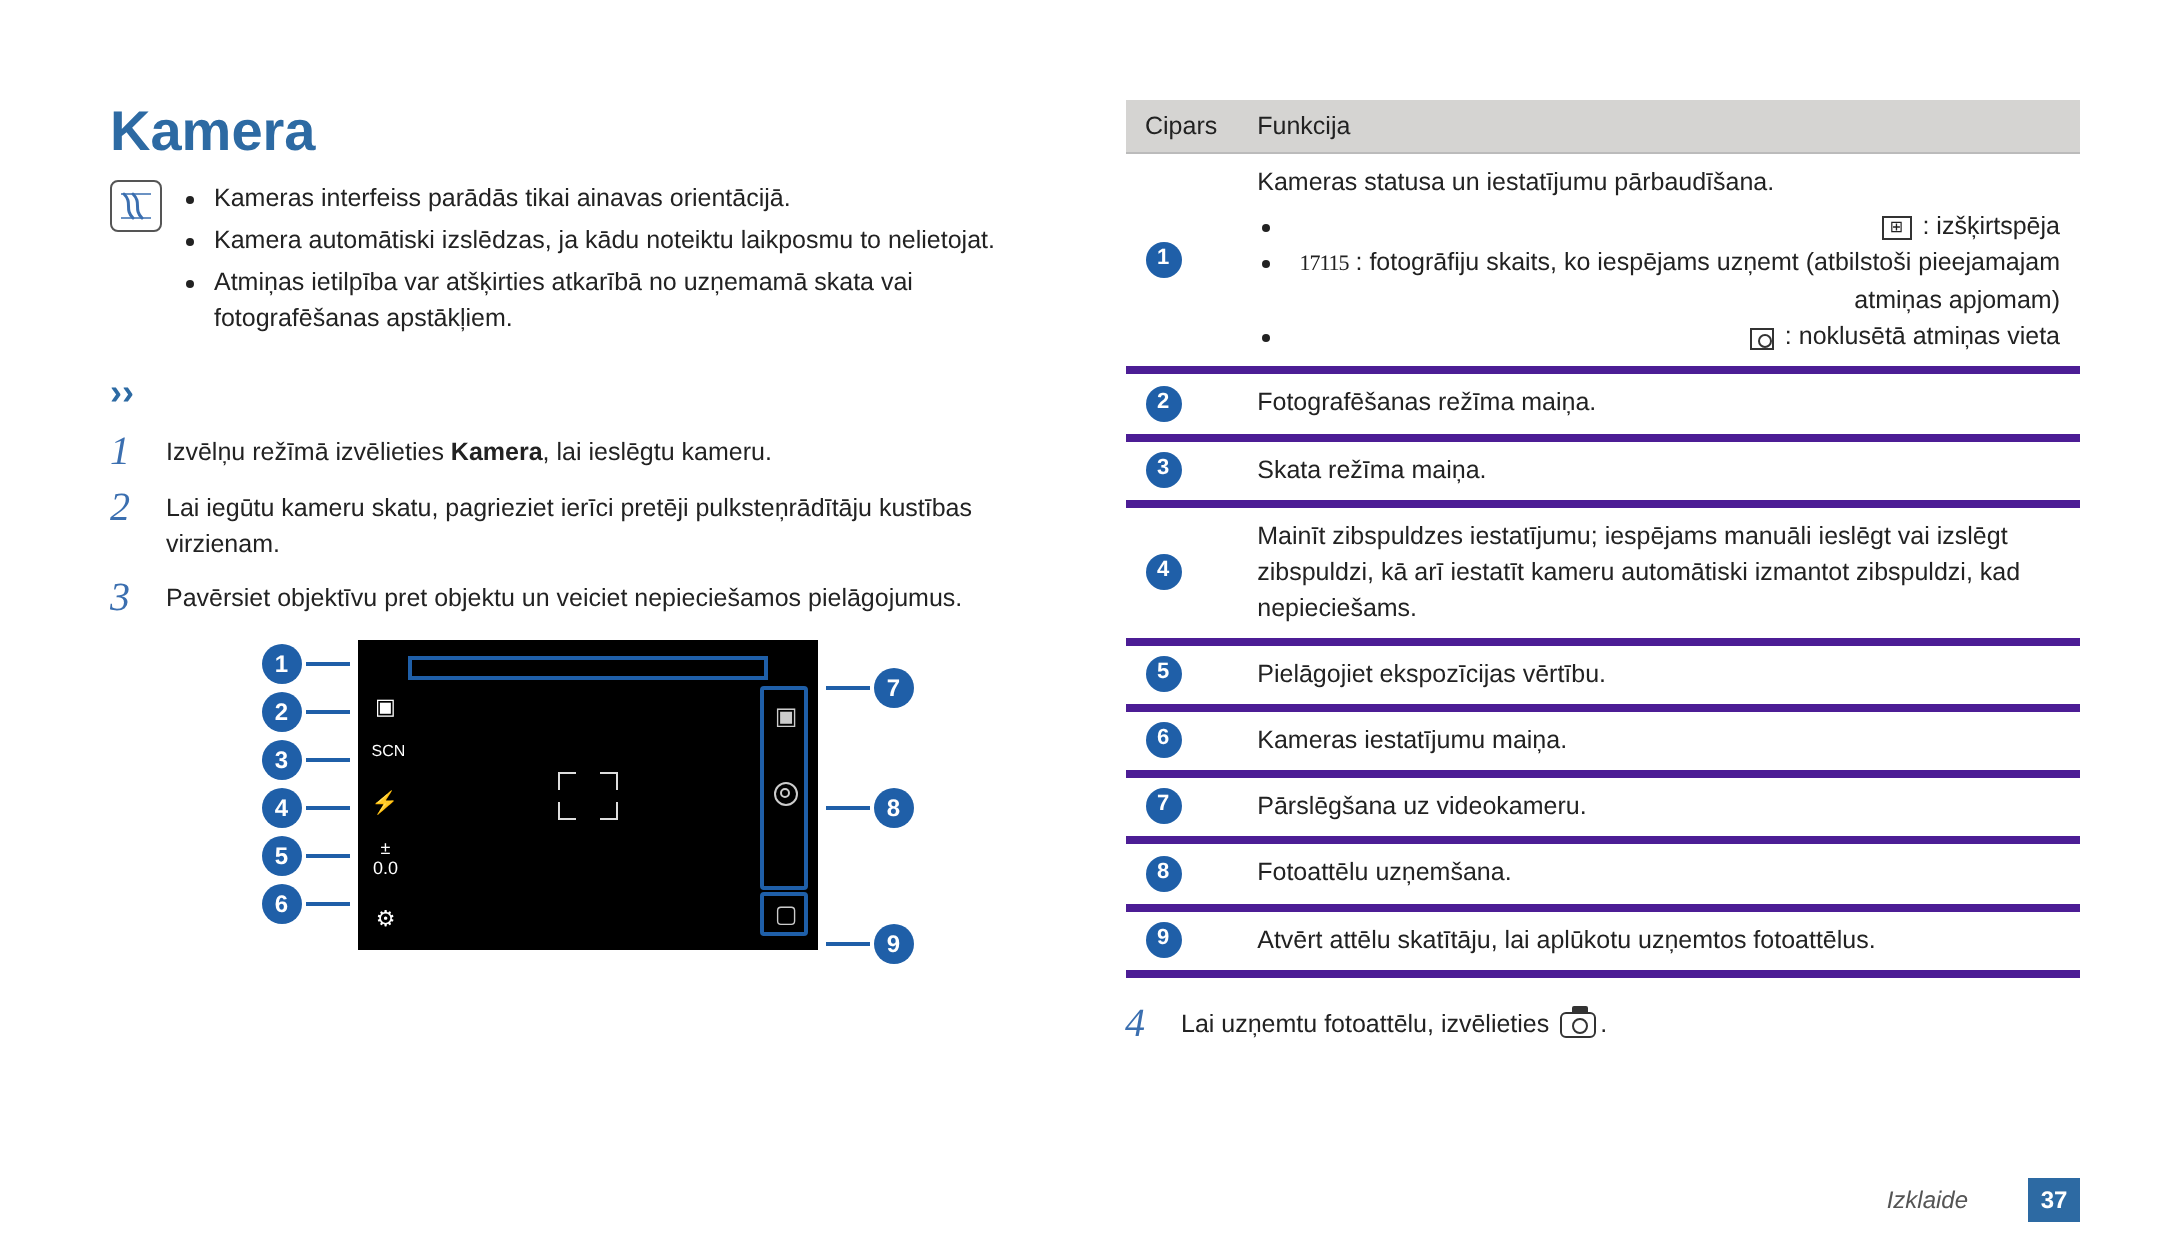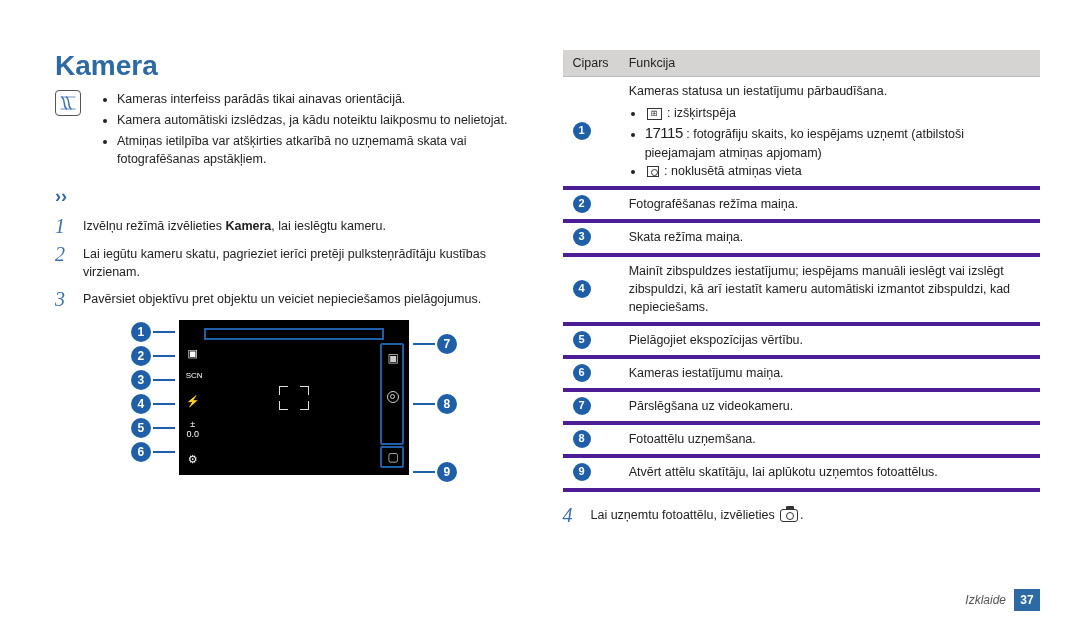--- a/index.html
+++ b/index.html
@@ -15,21 +15,21 @@
   }
   .columns { display: flex; gap: 30px; }
   .col { flex: 1; min-width: 0; }
   .title {
     color: #2d6aa3;
     font-size: 28px;
     font-weight: bold;
     margin-bottom: 8px;
   }
   .intro { font-size: 12.5px; line-height: 1.4; margin-bottom: 10px; }
-  .notebox { display: flex; align-items: flex-start; gap: 20px; margin-top: 6px; margin-bottom: 14px; }
+  .notebox { display: flex; align-items: flex-start; gap: 10px; margin-top: 6px; margin-bottom: 14px; }
   .note-icon {
     width: 26px; height: 26px; border: 1.5px solid #555; border-radius: 4px;
     display: flex; align-items: center; justify-content: center;
     color: #3b6fb0; flex-shrink: 0;
   }
   .note-icon svg { width: 18px; height: 18px; }
   .notes { list-style: disc; padding-left: 16px; font-size: 12.5px; line-height: 1.45; }
   .notes li { margin-bottom: 3px; }
   .section-head { display: flex; align-items: center; gap: 6px; margin: 10px 0 8px; }
   .section-chevron { color: #2d6aa3; font-size: 18px; font-weight: bold; }
@@ -102,27 +102,27 @@
   }
   table.func th {
     background: #d5d4d2; font-weight: normal; text-align: left;
     padding: 6px 10px; border-bottom: 1px solid #bbb;
   }
   table.func td {
     padding: 5px 10px 6px; border-bottom: 4px solid #4c1d95; vertical-align: top;
     line-height: 1.45;
   }
   table.func td.num-cell { width: 56px; text-align: center; vertical-align: middle; }
-  .sub-list { list-style: disc; padding-left: 16px; margin-top: 4px; }
+  .sub-list { list-style: disc; padding-left: 16px; margin-top: 4px; text-align: right; }
   .glyph-box {
     display: inline-flex; align-items: center; justify-content: center;
     width: 15px; height: 12px; border: 1px solid #333;
     font-size: 8px; vertical-align: middle; margin: 0 2px;
   }
-  .glyph-mono { font-family: Liberation Sans, sans-serif; font-size: 15px; letter-spacing: -0.5px; }
+  .glyph-mono { font-family: Liberation Serif, serif; font-size: 11px; letter-spacing: -0.5px; }
   .glyph-mem {
     display: inline-block; position: relative;
     width: 12px; height: 11px; border: 1px solid #333; vertical-align: middle;
     margin: 0 2px;
   }
   .glyph-mem::after {
     content: ""; position: absolute; left: 3px; top: 2px;
     width: 5px; height: 5px; border: 1px solid #333; border-radius: 50%;
   }
   .camera-icon {
@@ -139,21 +139,21 @@
   }
 
   .footer {
     position: absolute; bottom: 18px; right: 40px;
     display: flex; align-items: center; gap: 8px; font-style: italic;
     color: #555; font-size: 12px;
   }
   .page-badge {
     width: 26px; height: 22px; background: #2d6aa3; color: #fff;
     display: flex; align-items: center; justify-content: center;
-    font-style: normal; font-size: 12px; font-weight: bold;
+    font-style: normal; font-size: 12px; font-weight: bold; margin-left: 22px;
   }
 </style>
 </head>
 <body>
 
 <div class="columns">
 
   <div class="col">
     <div class="title">Kamera</div>
 

